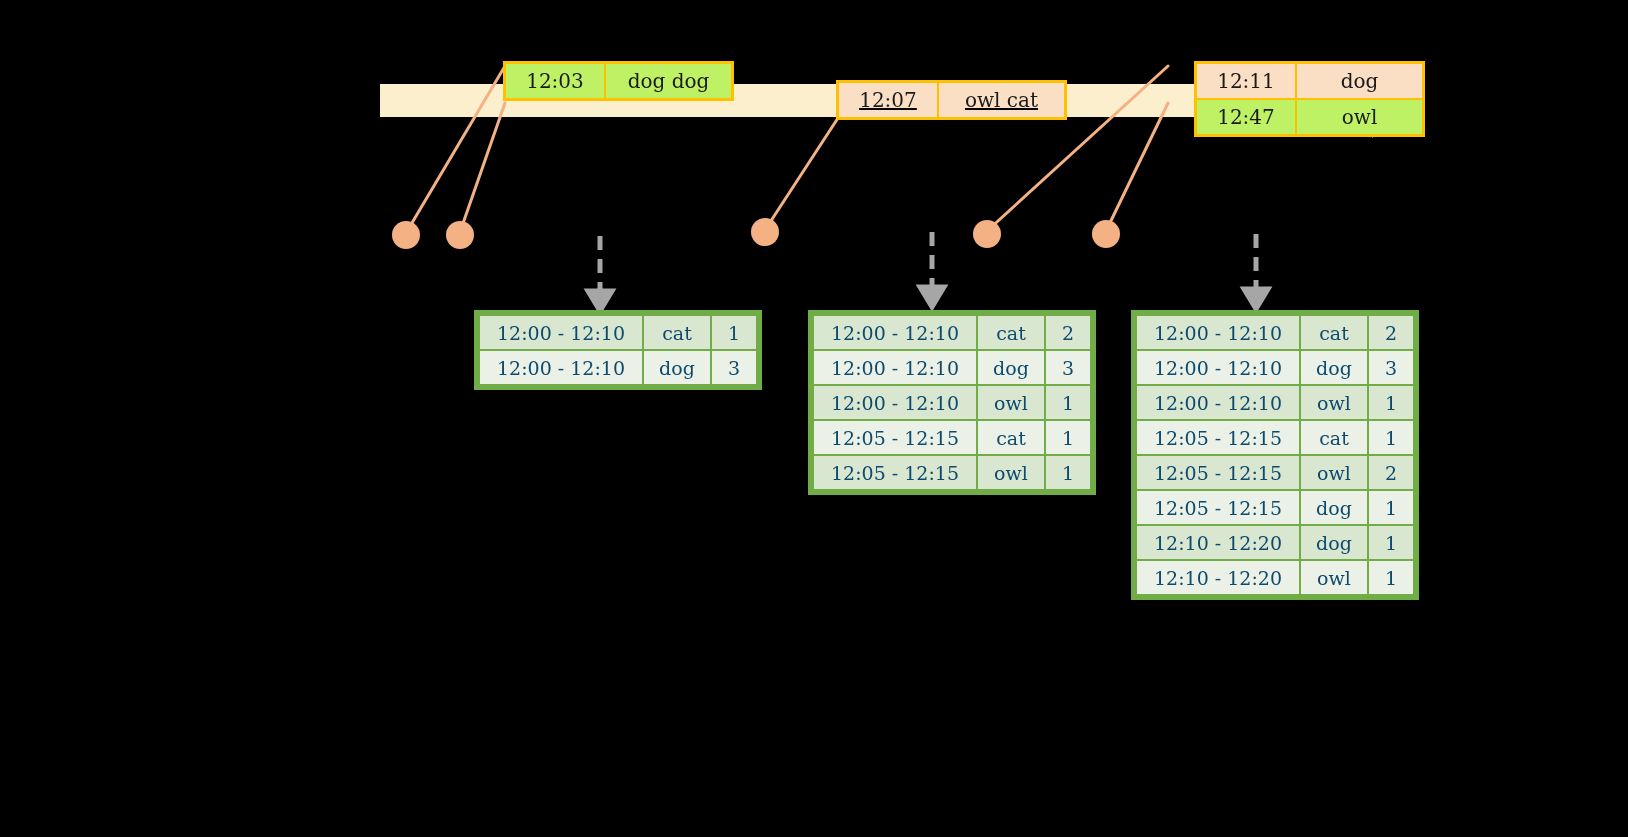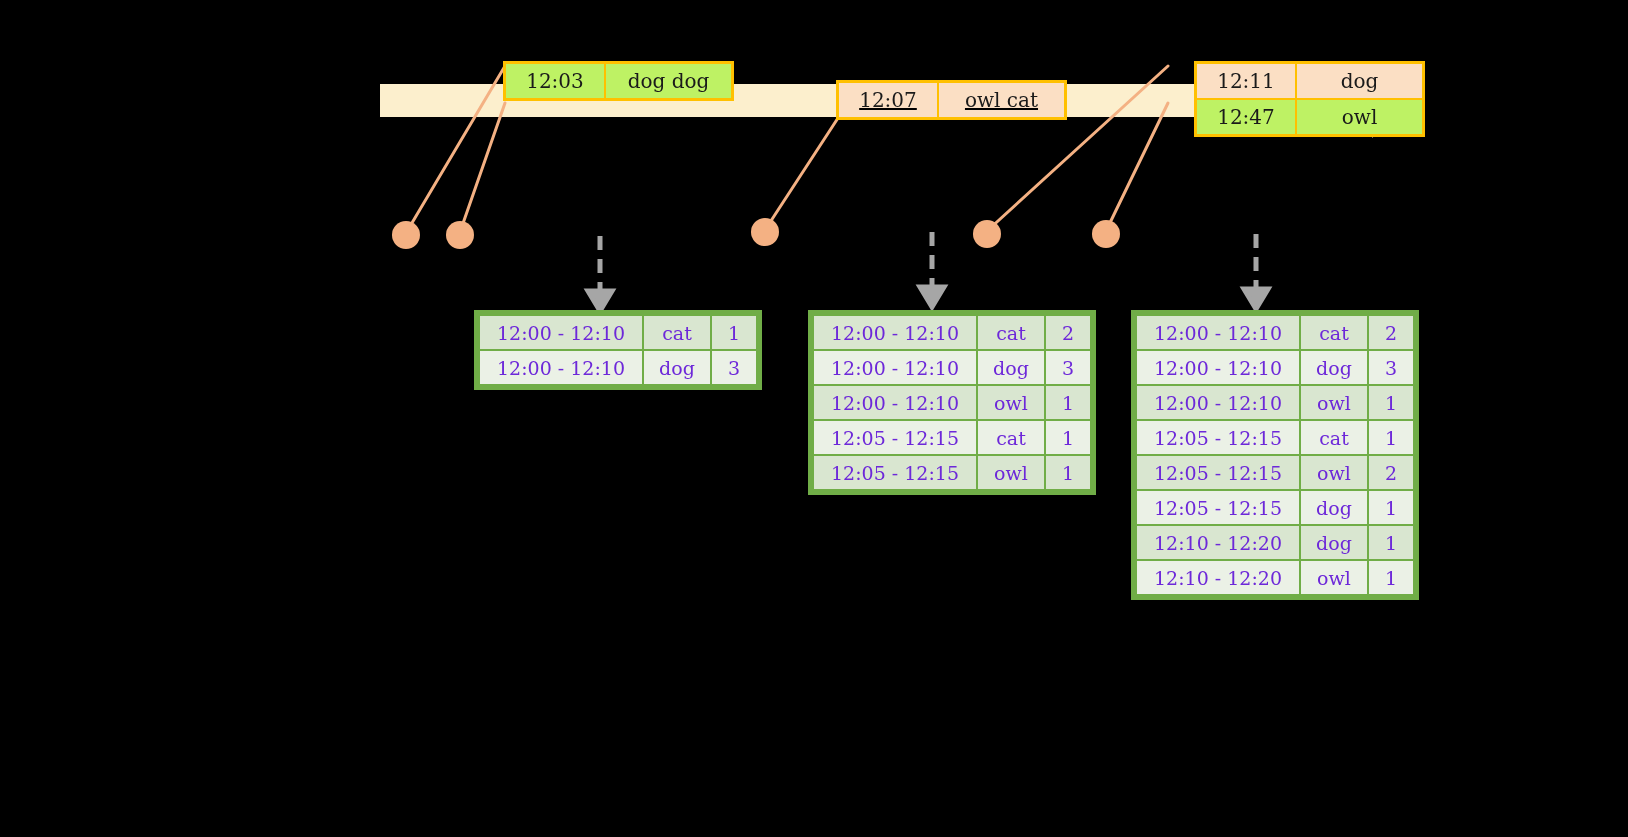--- a/index.html
+++ b/index.html
@@ -55,21 +55,21 @@
   .result-table {
     position: absolute;
     border-collapse: separate;
     border-spacing: 2px;
     border: 4px solid #70AD47;
     background: #70AD47;
     z-index: 5;
   }
   .result-table td {
     font-size: 19px;
-    color: #6d28d9;
+    color: #0c4a6e;
     text-align: center;
     height: 33px;
     padding: 0 5px;
     white-space: nowrap;
     font-family: "DejaVu Serif", serif;
     border: none;
   }
   .result-table tr.row-a td { background: #D9E6D0; }
   .result-table tr.row-b td { background: #EBF1E6; }
   .rt-range { width: 152px; }

